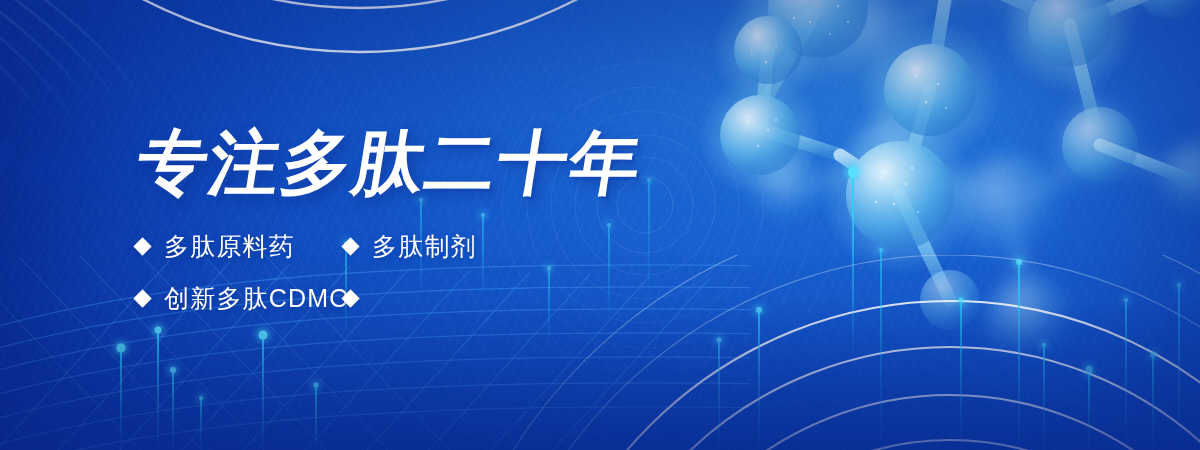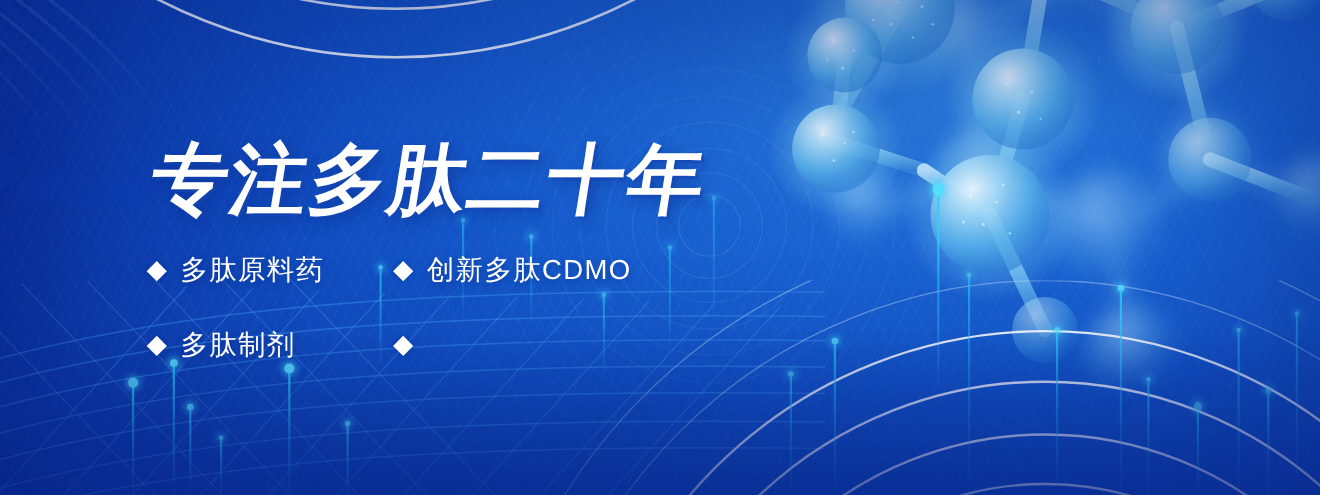--- a/index.html
+++ b/index.html
@@ -106,21 +106,20 @@
        5px 5px 12px rgba(8,40,130,.45);
   }
 
   .bullets{
     position:absolute;left:136px;top:220px;
     display:grid;
     grid-template-columns:208px auto;
     grid-auto-rows:52px;
     column-gap:0px;
     row-gap:0px;
-    gap:16px;
   }
   .bullet{
     display:flex;align-items:center;
     color:#ffffff;
     font-size:25px;
     font-weight:500;
     letter-spacing:1.2px;
     white-space:nowrap;
     text-shadow:0 2px 6px rgba(8,40,130,.5);
   }
@@ -450,26 +449,26 @@
 
     <div class="bullets">
 
       <div class="bullet">
         <span class="dia"></span>
         <span class="btext">多肽原料药</span>
       </div>
 
       <div class="bullet">
         <span class="dia"></span>
-        <span class="btext">创新多肽CDMO</span>
+        <span class="btext">多肽制剂</span>
       </div>
 
       <div class="bullet">
         <span class="dia"></span>
-        <span class="btext">多肽制剂</span>
+        <span class="btext">创新多肽CDMO</span>
       </div>
 
       <div class="bullet">
         <span class="dia"></span>
       </div>
 
     </div>
   </div>
 
 </div>

